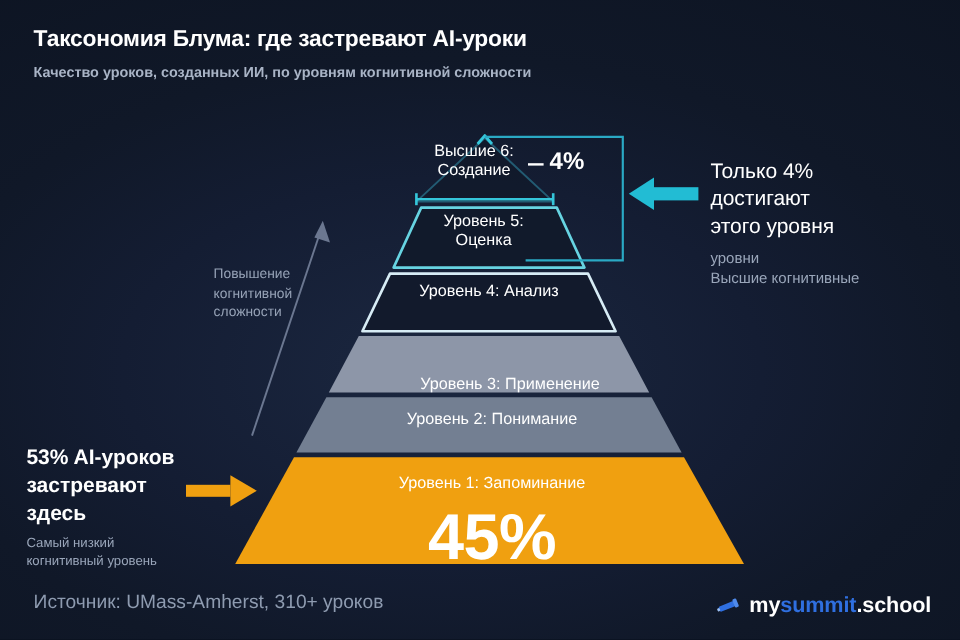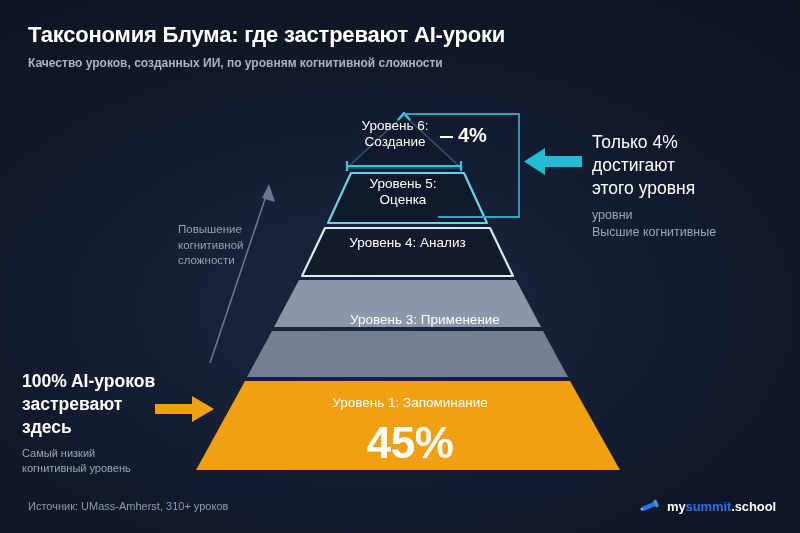--- a/index.html
+++ b/index.html
@@ -21,21 +21,21 @@
   }
 
   
   .header {
     position: absolute;
     left: 28px;
     top: 22px;
     width: 744px;
   }
   .title {
-    font-size: 22px;
+    font-size: 19px;
     font-weight: bold;
     letter-spacing: -0.2px;
     color: #ffffff;
     line-height: 1.15;
     white-space: nowrap;
   }
   .subtitle {
     margin-top: 9px;
     font-size: 12px;
     font-weight: bold;
@@ -70,21 +70,21 @@
   .lvl3 { left: 300px; top: 288px; width: 250px; margin-top: 24px; }
   .lvl2 { left: 265px; top: 341px; width: 290px; }
   .lvl1 { left: 235px; top: 395px; width: 350px; }
 
   .lvl1-pct {
     position: absolute;
     left: 235px;
     top: 421px;
     width: 350px;
     text-align: center;
-    font-size: 44px;
+    font-size: 54px;
     font-weight: bold;
     color: #ffffff;
     letter-spacing: -0.5px;
     line-height: 1;
   }
 
   .pct-top {
     position: absolute;
     left: 458px;
     top: 124px;
@@ -150,33 +150,33 @@
     font-size: 11px;
     color: #9aa6ba;
     line-height: 1.3;
   }
 
   
   .source {
     position: absolute;
     left: 28px;
     bottom: 21px;
-    font-size: 11px;
+    font-size: 16px;
     color: #8e9bb0;
   }
   .logo {
     position: absolute;
     right: 24px;
     bottom: 18px;
     display: flex;
     align-items: center;
     gap: 6px;
   }
   .logo-text {
-    font-size: 13px;
+    font-size: 18px;
     font-weight: bold;
     letter-spacing: -0.1px;
     text-align: right;
   }
   .logo-my { color: #ffffff; }
   .logo-summit { color: #2f6fe0; }
   .logo-school { color: #ffffff; }
 </style>
 </head>
 <body>
@@ -220,31 +220,32 @@
       <polygon points="192,396 214,409 192,422" fill="#f0a010"></polygon>
     </g>
 
     <g>
       <line x1="210" y1="363" x2="268" y2="190" stroke="#6b7790" stroke-width="1.6"></line>
       <polygon points="269,184 275,202 262,198" fill="#6b7790"></polygon>
     </g>
   </svg>
 
   <div class="lvl-label lvl6 two-line">
-    <div>Уровень 6:</div>
+    <div>Высшие 6:</div>
     <div>Создание</div>
   </div>
 
   <div class="lvl-label lvl5 two-line">
     <div>Уровень 5:</div>
     <div>Оценка</div>
   </div>
 
   <div class="lvl-label lvl4">Уровень 4: Анализ</div>
   <div class="lvl-label lvl3">Уровень 3: Применение</div>
+  <div class="lvl-label lvl2">Уровень 2: Понимание</div>
   <div class="lvl-label lvl1">Уровень 1: Запоминание</div>
   <div class="lvl1-pct">45%</div>
 
   <div class="pct-dash"></div>
   <div class="pct-top">4%</div>
 
   <div class="axis-label">
     <div>Повышение</div>
     <div>когнитивной</div>
     <div>сложности</div>
@@ -257,21 +258,21 @@
       <div>этого уровня</div>
     </div>
     <div class="small">
       <div>уровни</div>
       <div>Высшие когнитивные</div>
     </div>
   </div>
 
   <div class="callout-left">
     <div class="big">
-      <div>100% AI-уроков</div>
+      <div>53% AI-уроков</div>
       <div>застревают</div>
       <div>здесь</div>
     </div>
     <div class="small">
       <div>Самый низкий</div>
       <div>когнитивный уровень</div>
     </div>
   </div>
 
   <div class="source">Источник: UMass-Amherst, 310+ уроков</div>

